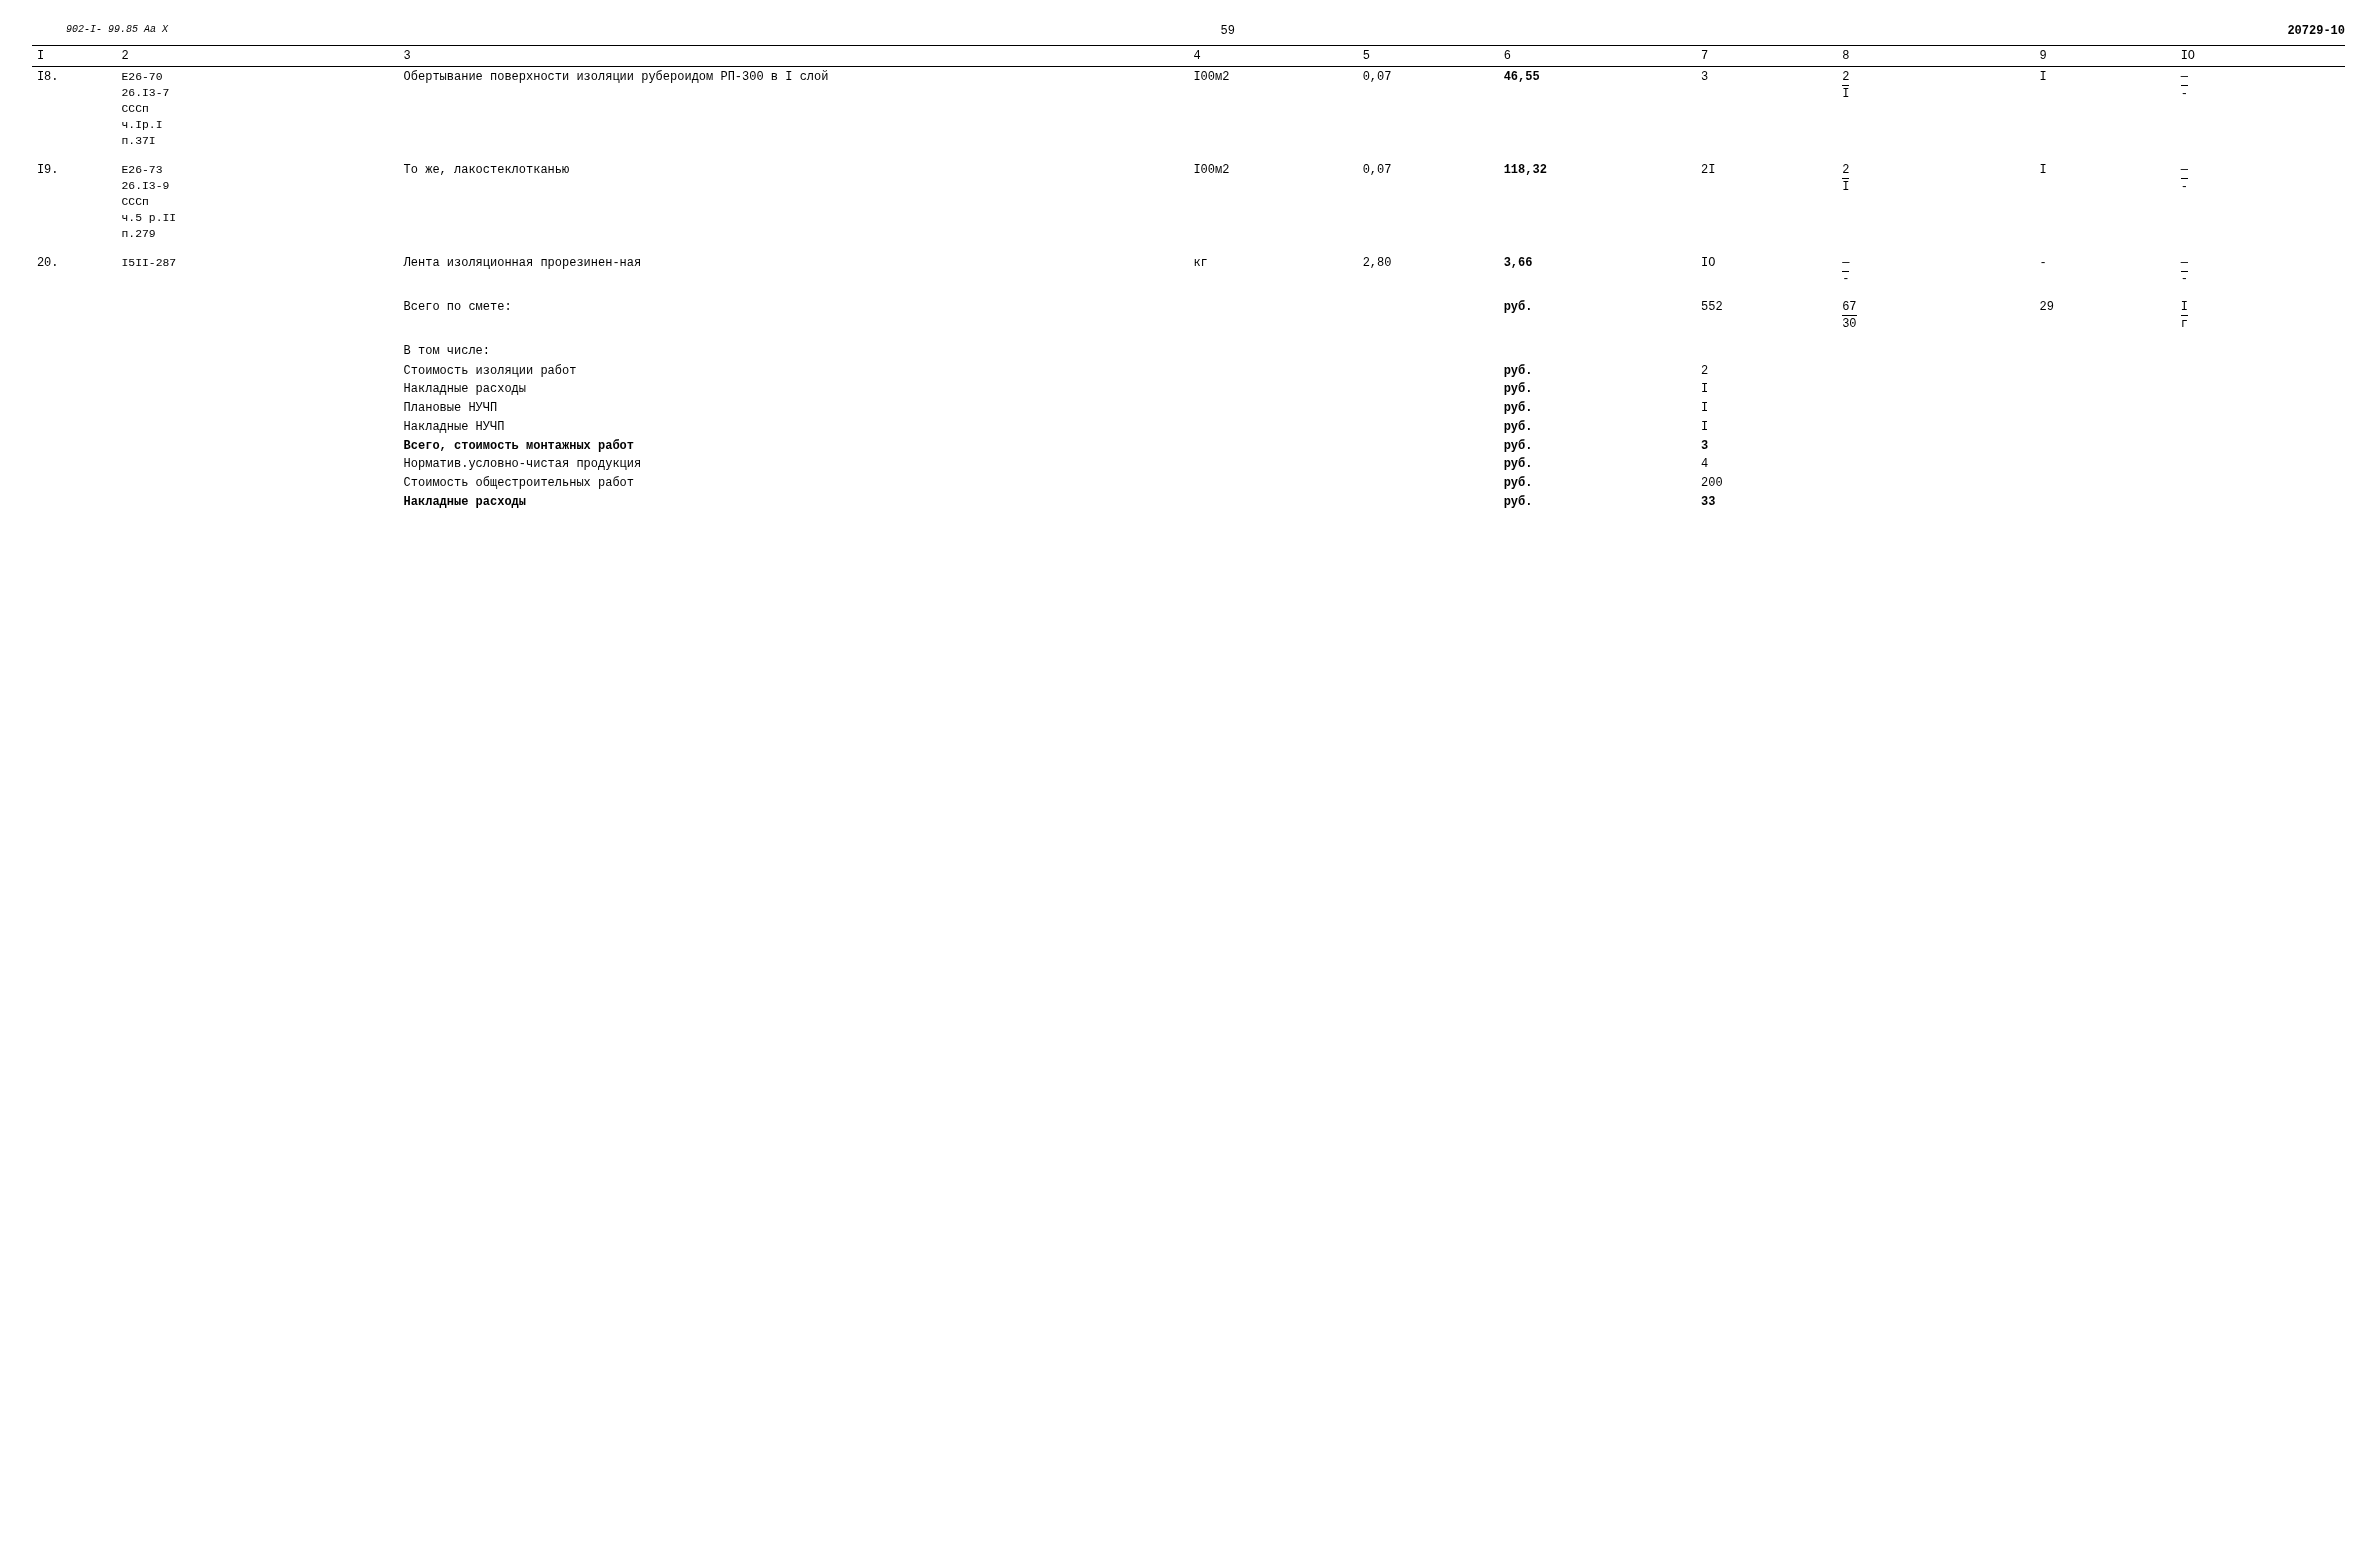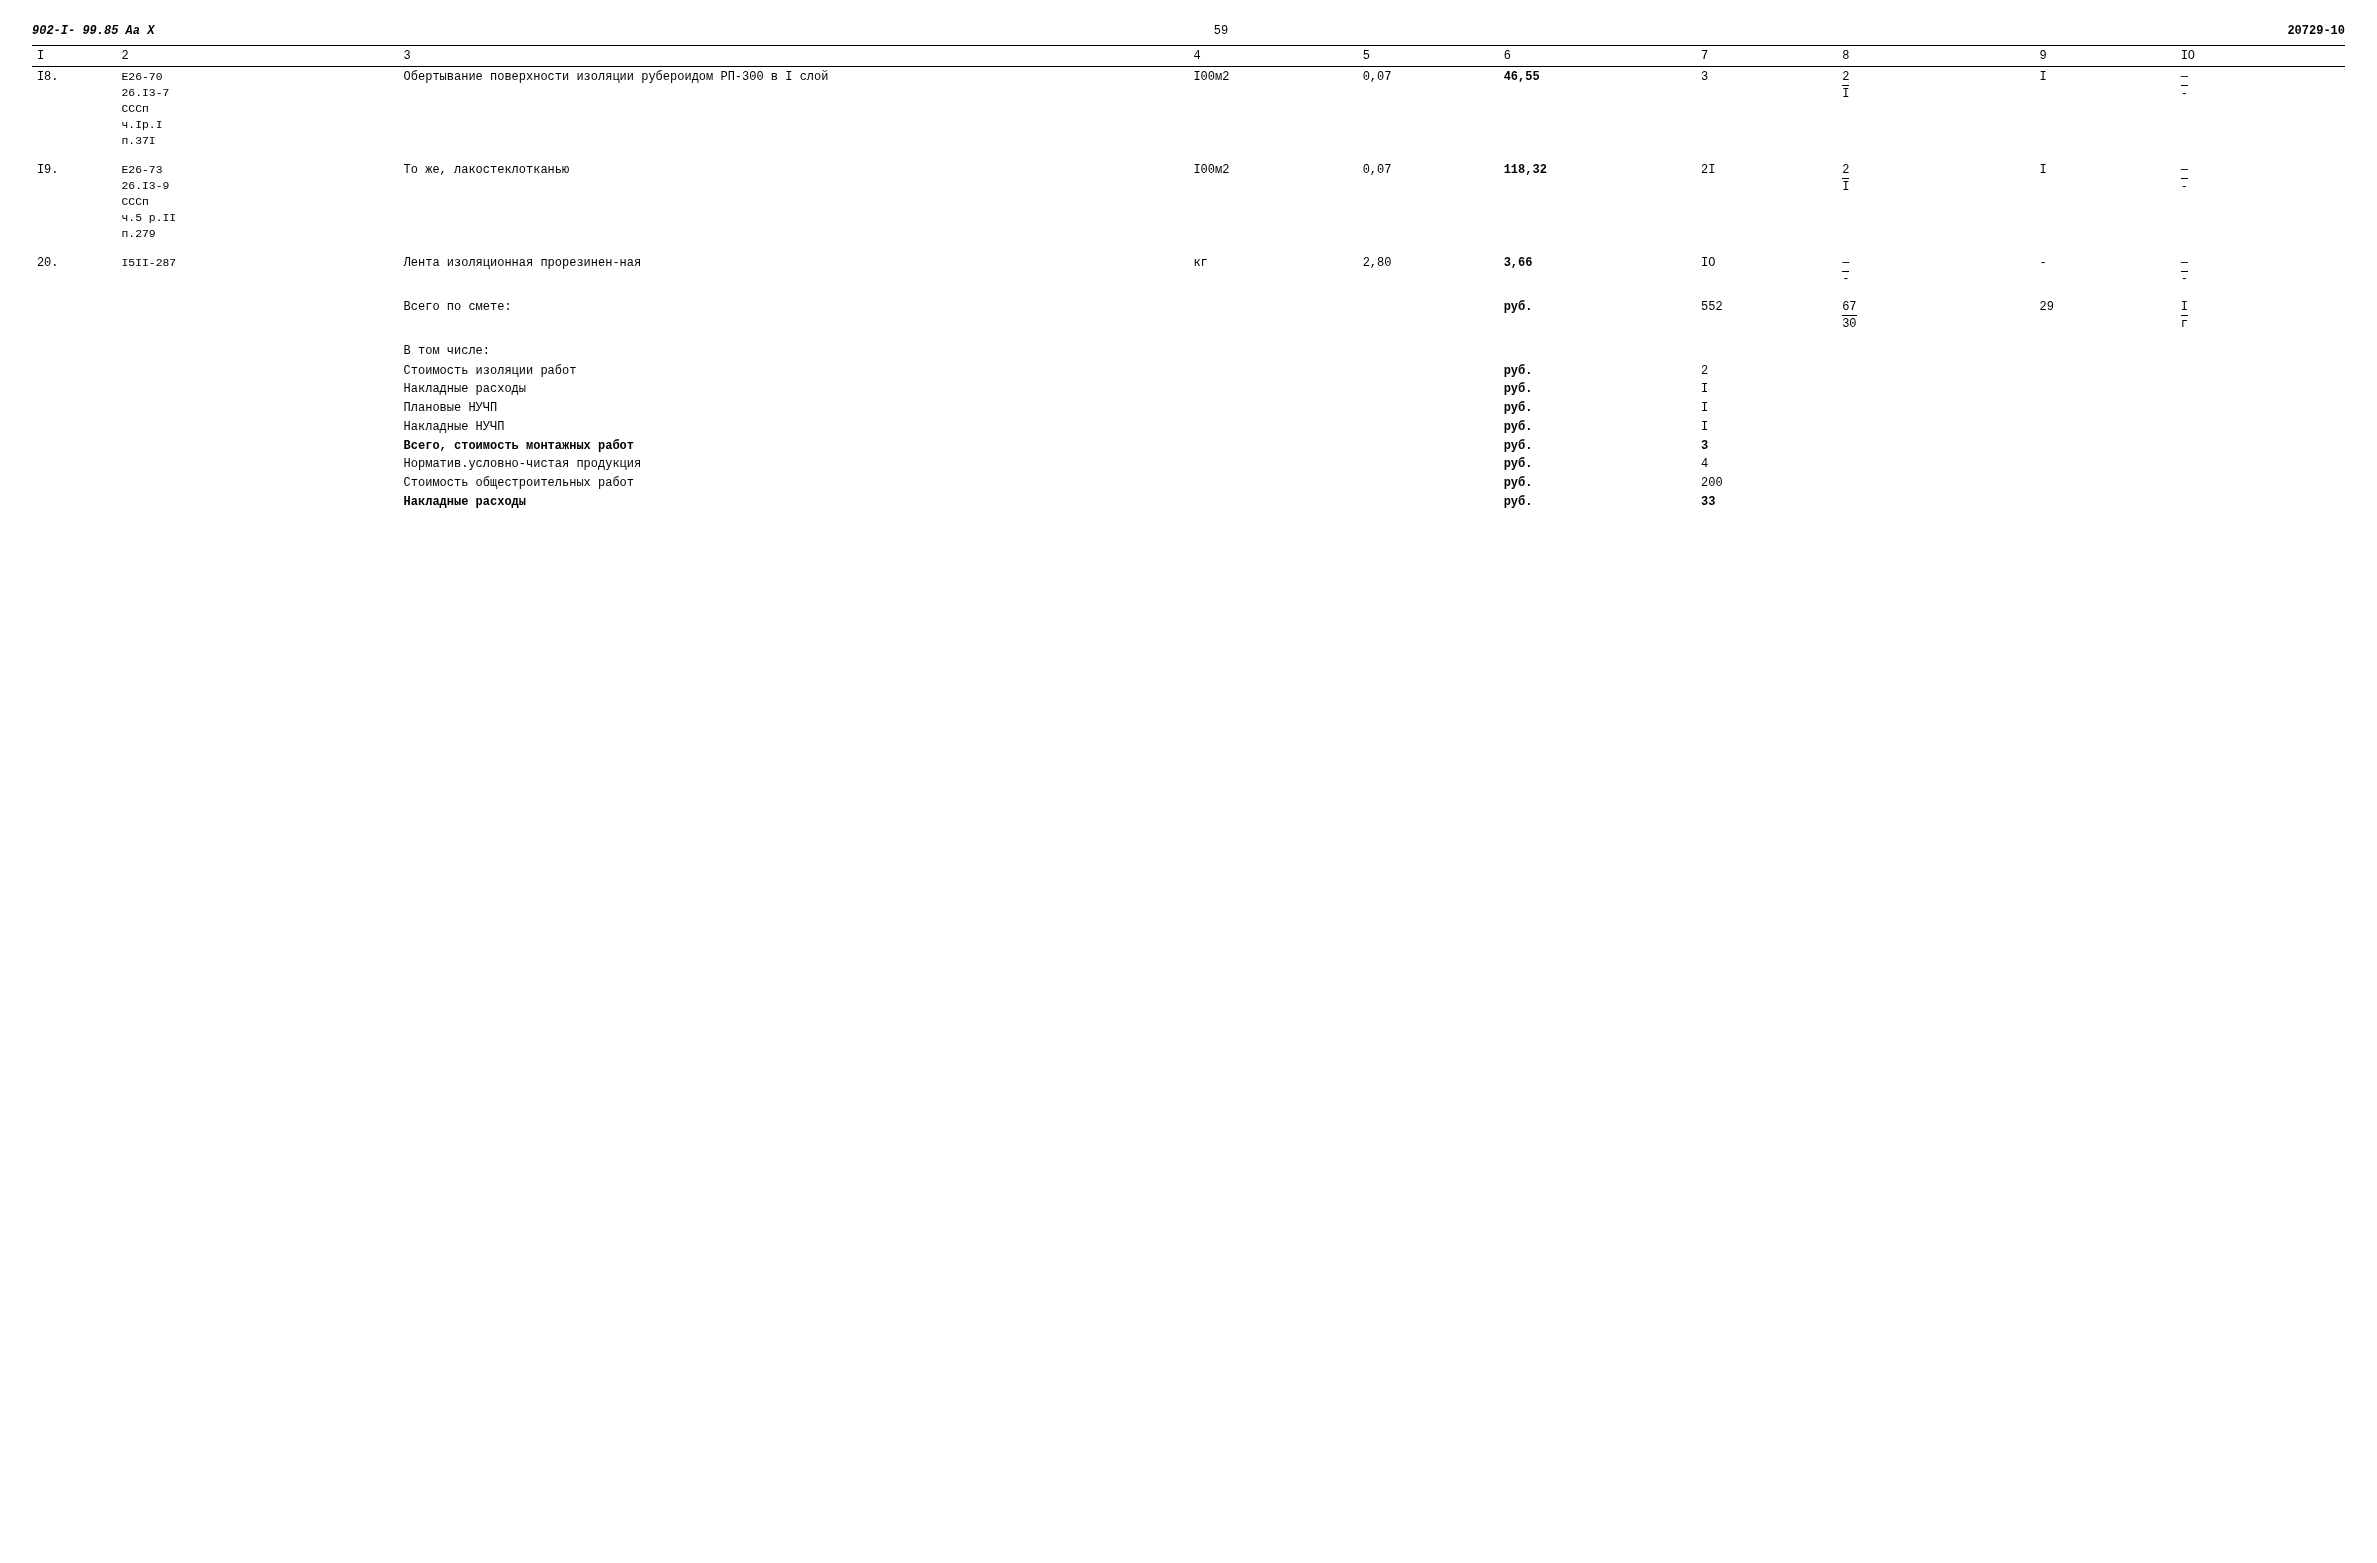--- a/index.html
+++ b/index.html
@@ -15,23 +15,24 @@
       padding: 24px 32px;
     }
     .header-row {
       display: flex;
       justify-content: space-between;
       align-items: flex-start;
       margin-bottom: 6.5px;
       font-size: 12px;
     }
     .header-left {
-      font-weight: bold;
+      font-weight: normal;
       font-style: italic;
-      font-size: 12px;
+      font-size: 10px;
+      margin-left: 34px;
     }
     .header-center {
       font-size: 12px;
     }
     .header-right {
       font-size: 12px;
       font-weight: bold;
     }
     table {
       width: 100%;

